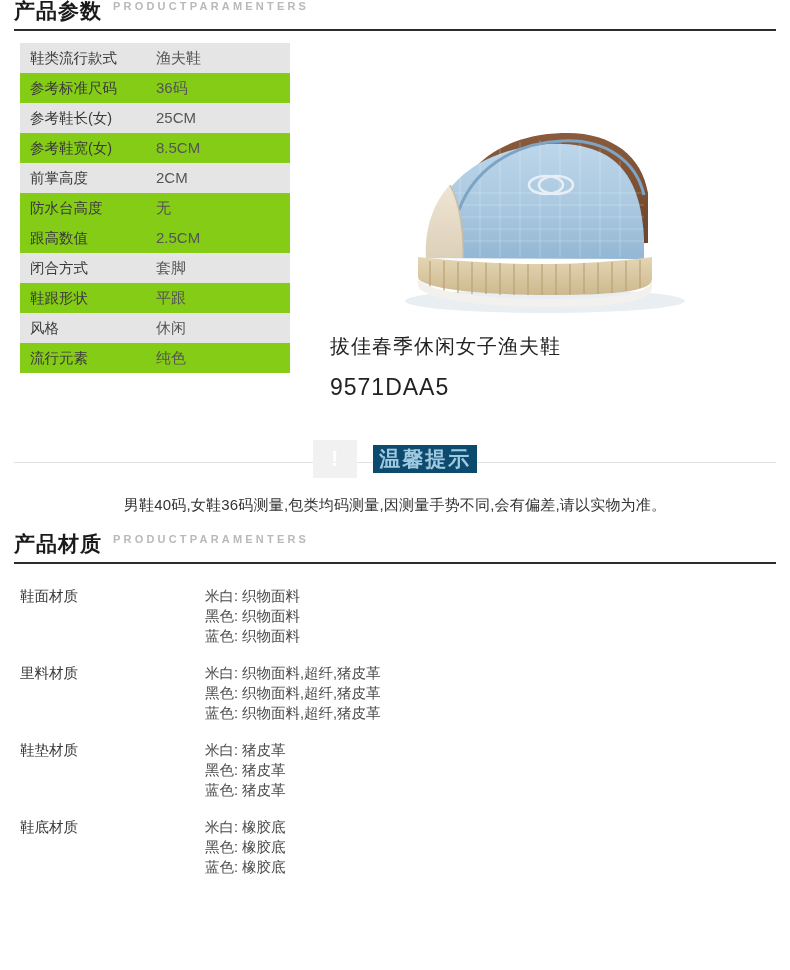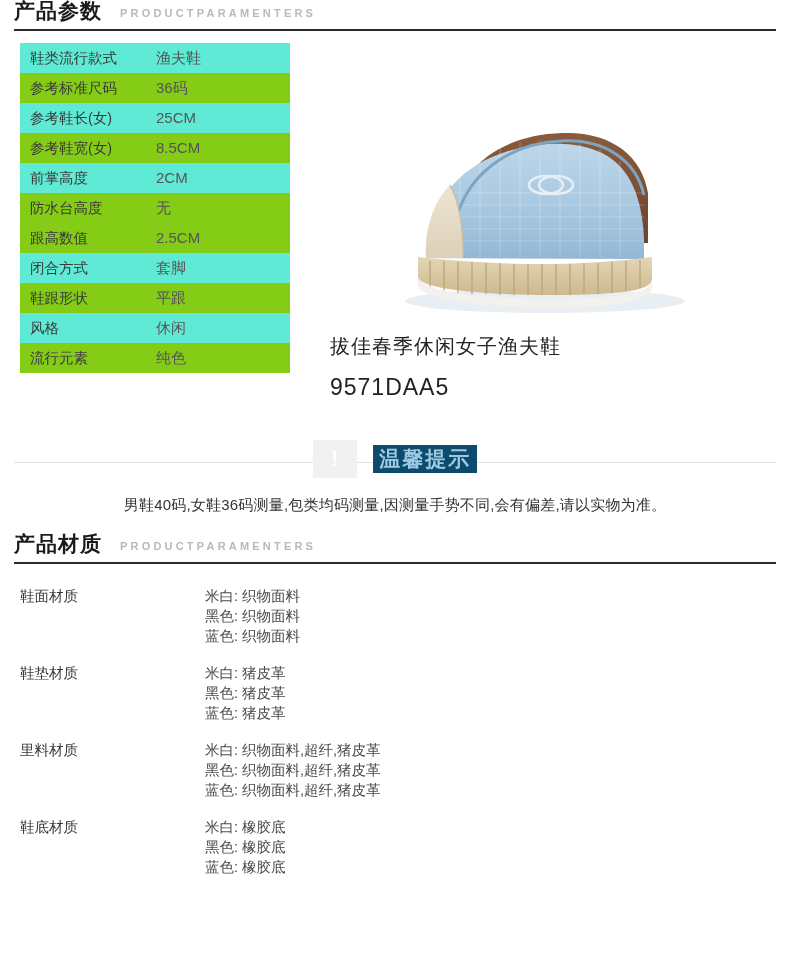--- a/index.html
+++ b/index.html
@@ -13,37 +13,37 @@
     font-family: "Liberation Sans", "DejaVu Sans", sans-serif;
     color: #333;
     position: relative;
     overflow: hidden;
   }
 
   
   .section-head {
     position: relative;
     display: flex;
-    align-items: flex-end;
+    align-items: flex-start;
     padding: 0 14px 0 14px;
     margin: 0;
   }
   .section-head .title-cn {
     font-size: 21px;
     font-weight: bold;
     color: #1a1a1a;
     letter-spacing: 1px;
     line-height: 1;
     padding-bottom: 3px;
   }
   .section-head .title-en {
     font-size: 11px;
     color: #b9b9b9;
     letter-spacing: 3.2px;
-    margin-left: 18px;
+    margin-left: 11px;
     padding-bottom: 5px;
     font-weight: bold;
     white-space: nowrap;
   }
   .head-rule {
     margin: 5px 14px 0 14px;
     border-bottom: 2px solid #2b2b2b;
   }
 
   
@@ -70,21 +70,21 @@
   .param-table td.k {
     width: 120px;
     color: #3a3a3a;
     font-size: 14.5px;
   }
   .param-table td.v {
     color: #555;
     font-size: 15px;
     padding-left: 16px;
   }
-  .param-table tr.odd td { background: #5eead4; }
+  .param-table tr.odd td { background: #e5e5e5; }
   .param-table tr.even td { background: #84cc16; }
 
   
   .product-block {
     position: absolute;
     left: 330px;
     top: 0;
     width: 450px;
     text-align: left;
   }
@@ -349,33 +349,33 @@
   <div class="material-list" id="material-list">
       <div class="mat-row">
         <div class="mat-label">鞋面材质</div>
         <div class="mat-values">
           <div>米白: 织物面料</div>
           <div>黑色: 织物面料</div>
           <div>蓝色: 织物面料</div>
         </div>
       </div>
       <div class="mat-row">
+        <div class="mat-label">里料材质</div>
+        <div class="mat-values">
+          <div>米白: 织物面料,超纤,猪皮革</div>
+          <div>黑色: 织物面料,超纤,猪皮革</div>
+          <div>蓝色: 织物面料,超纤,猪皮革</div>
+        </div>
+      </div>
+      <div class="mat-row">
         <div class="mat-label">鞋垫材质</div>
         <div class="mat-values">
           <div>米白: 猪皮革</div>
           <div>黑色: 猪皮革</div>
           <div>蓝色: 猪皮革</div>
-        </div>
-      </div>
-      <div class="mat-row">
-        <div class="mat-label">里料材质</div>
-        <div class="mat-values">
-          <div>米白: 织物面料,超纤,猪皮革</div>
-          <div>黑色: 织物面料,超纤,猪皮革</div>
-          <div>蓝色: 织物面料,超纤,猪皮革</div>
         </div>
       </div>
       <div class="mat-row">
         <div class="mat-label">鞋底材质</div>
         <div class="mat-values">
           <div>米白: 橡胶底</div>
           <div>黑色: 橡胶底</div>
           <div>蓝色: 橡胶底</div>
         </div>
       </div>

